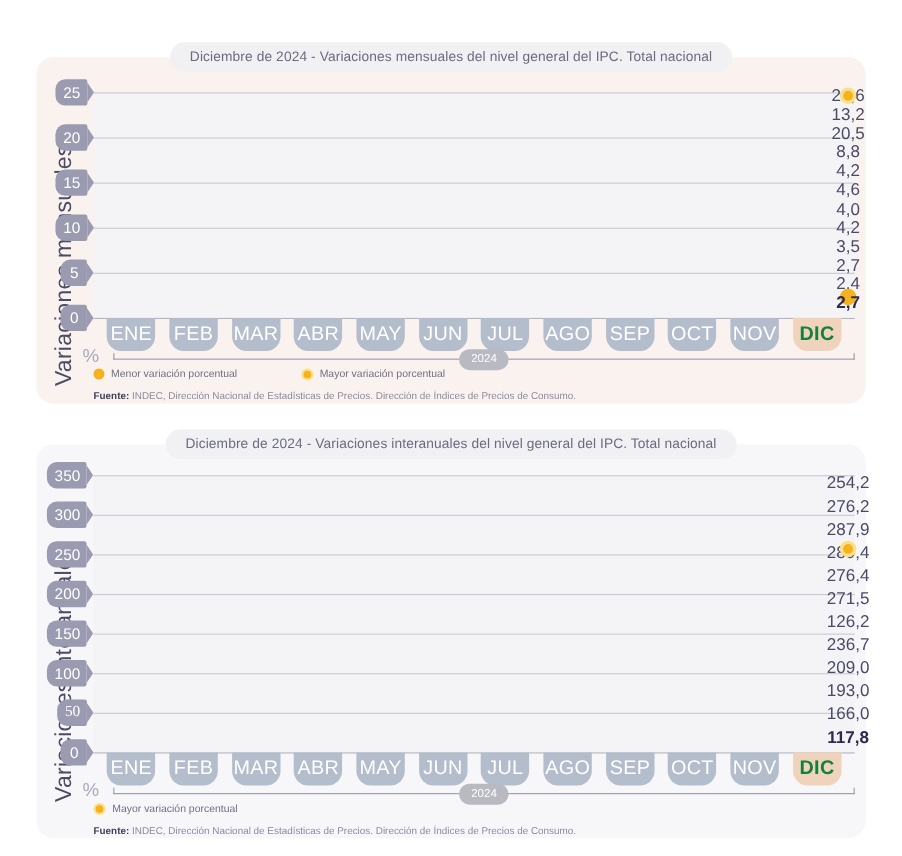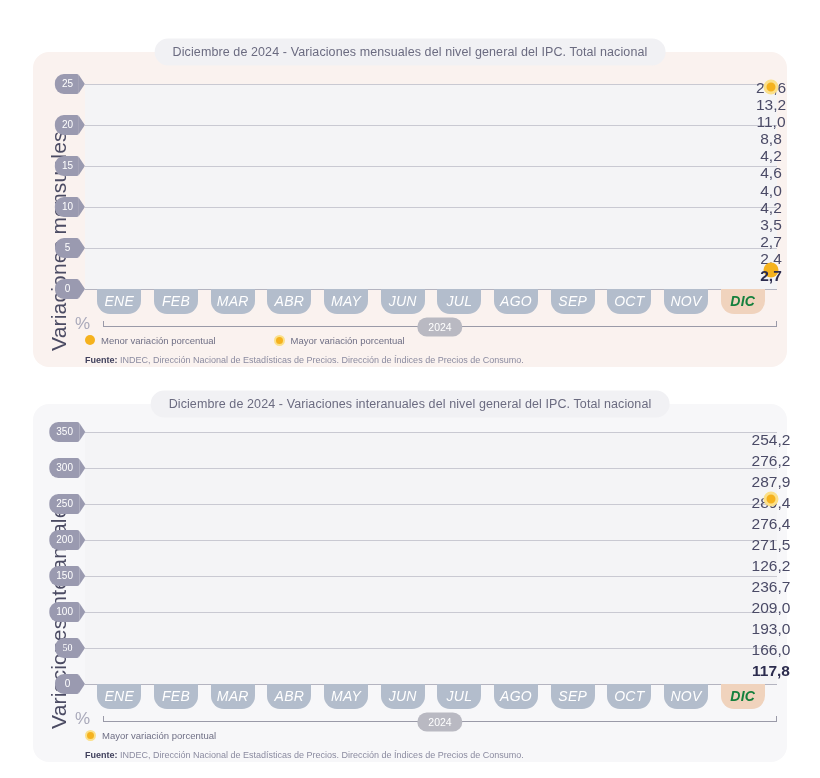--- a/index.html
+++ b/index.html
@@ -78,21 +78,21 @@
     background: #c9c9d2;
   }
   .gridline.baseline { background: #b4b4c0; }
 
   
   .ytick {
     position: absolute;
     transform: translate(-100%, -50%);
     background: #9a9ab0;
     color: #ffffff;
-    font-size: 10px;
+    font-size: 14px;
     line-height: 1;
     padding: 5px 6px 5px 7px;
     border-radius: 9px 2px 2px 9px;
     min-width: 24px;
     text-align: center;
     white-space: nowrap;
   }
   .ytick::after {
     content: "";
     position: absolute;
@@ -163,25 +163,24 @@
   }
   .card.monthly .months { top: 237px; }
   .card.annual  .months { top: 280px; }
 
   .month-slot { flex: 1 1 0; display: flex; justify-content: center; }
   .month-pill {
     width: 78%;
     text-align: center;
     background: #b3bdcc;
     color: #ffffff;
-    font-size: 14px;
+    font-size: 18px;
     padding: 4px 0 5px;
     border-radius: 0 0 13px 13px;
     letter-spacing: .3px;
-    font-style: italic;
   }
   .month-pill.highlight {
     background: #f0d3bd;
     color: #15803d;
     font-weight: bold;
   }
 
   
   .pct-symbol {
     position: absolute;
@@ -279,21 +278,21 @@
             <span class="marker ring" style="top: 0px;"></span>
           </div>
         </div>
         <div class="bar-slot">
           <div class="bar" style="height: 52.8%;">
             <span class="bar-value">13,2</span>
           </div>
         </div>
         <div class="bar-slot">
           <div class="bar" style="height: 44%;">
-            <span class="bar-value">11,0</span>
+            <span class="bar-value">20,5</span>
           </div>
         </div>
         <div class="bar-slot">
           <div class="bar" style="height: 35.2%;">
             <span class="bar-value">8,8</span>
           </div>
         </div>
         <div class="bar-slot">
           <div class="bar" style="height: 16.8%;">
             <span class="bar-value">4,2</span>

